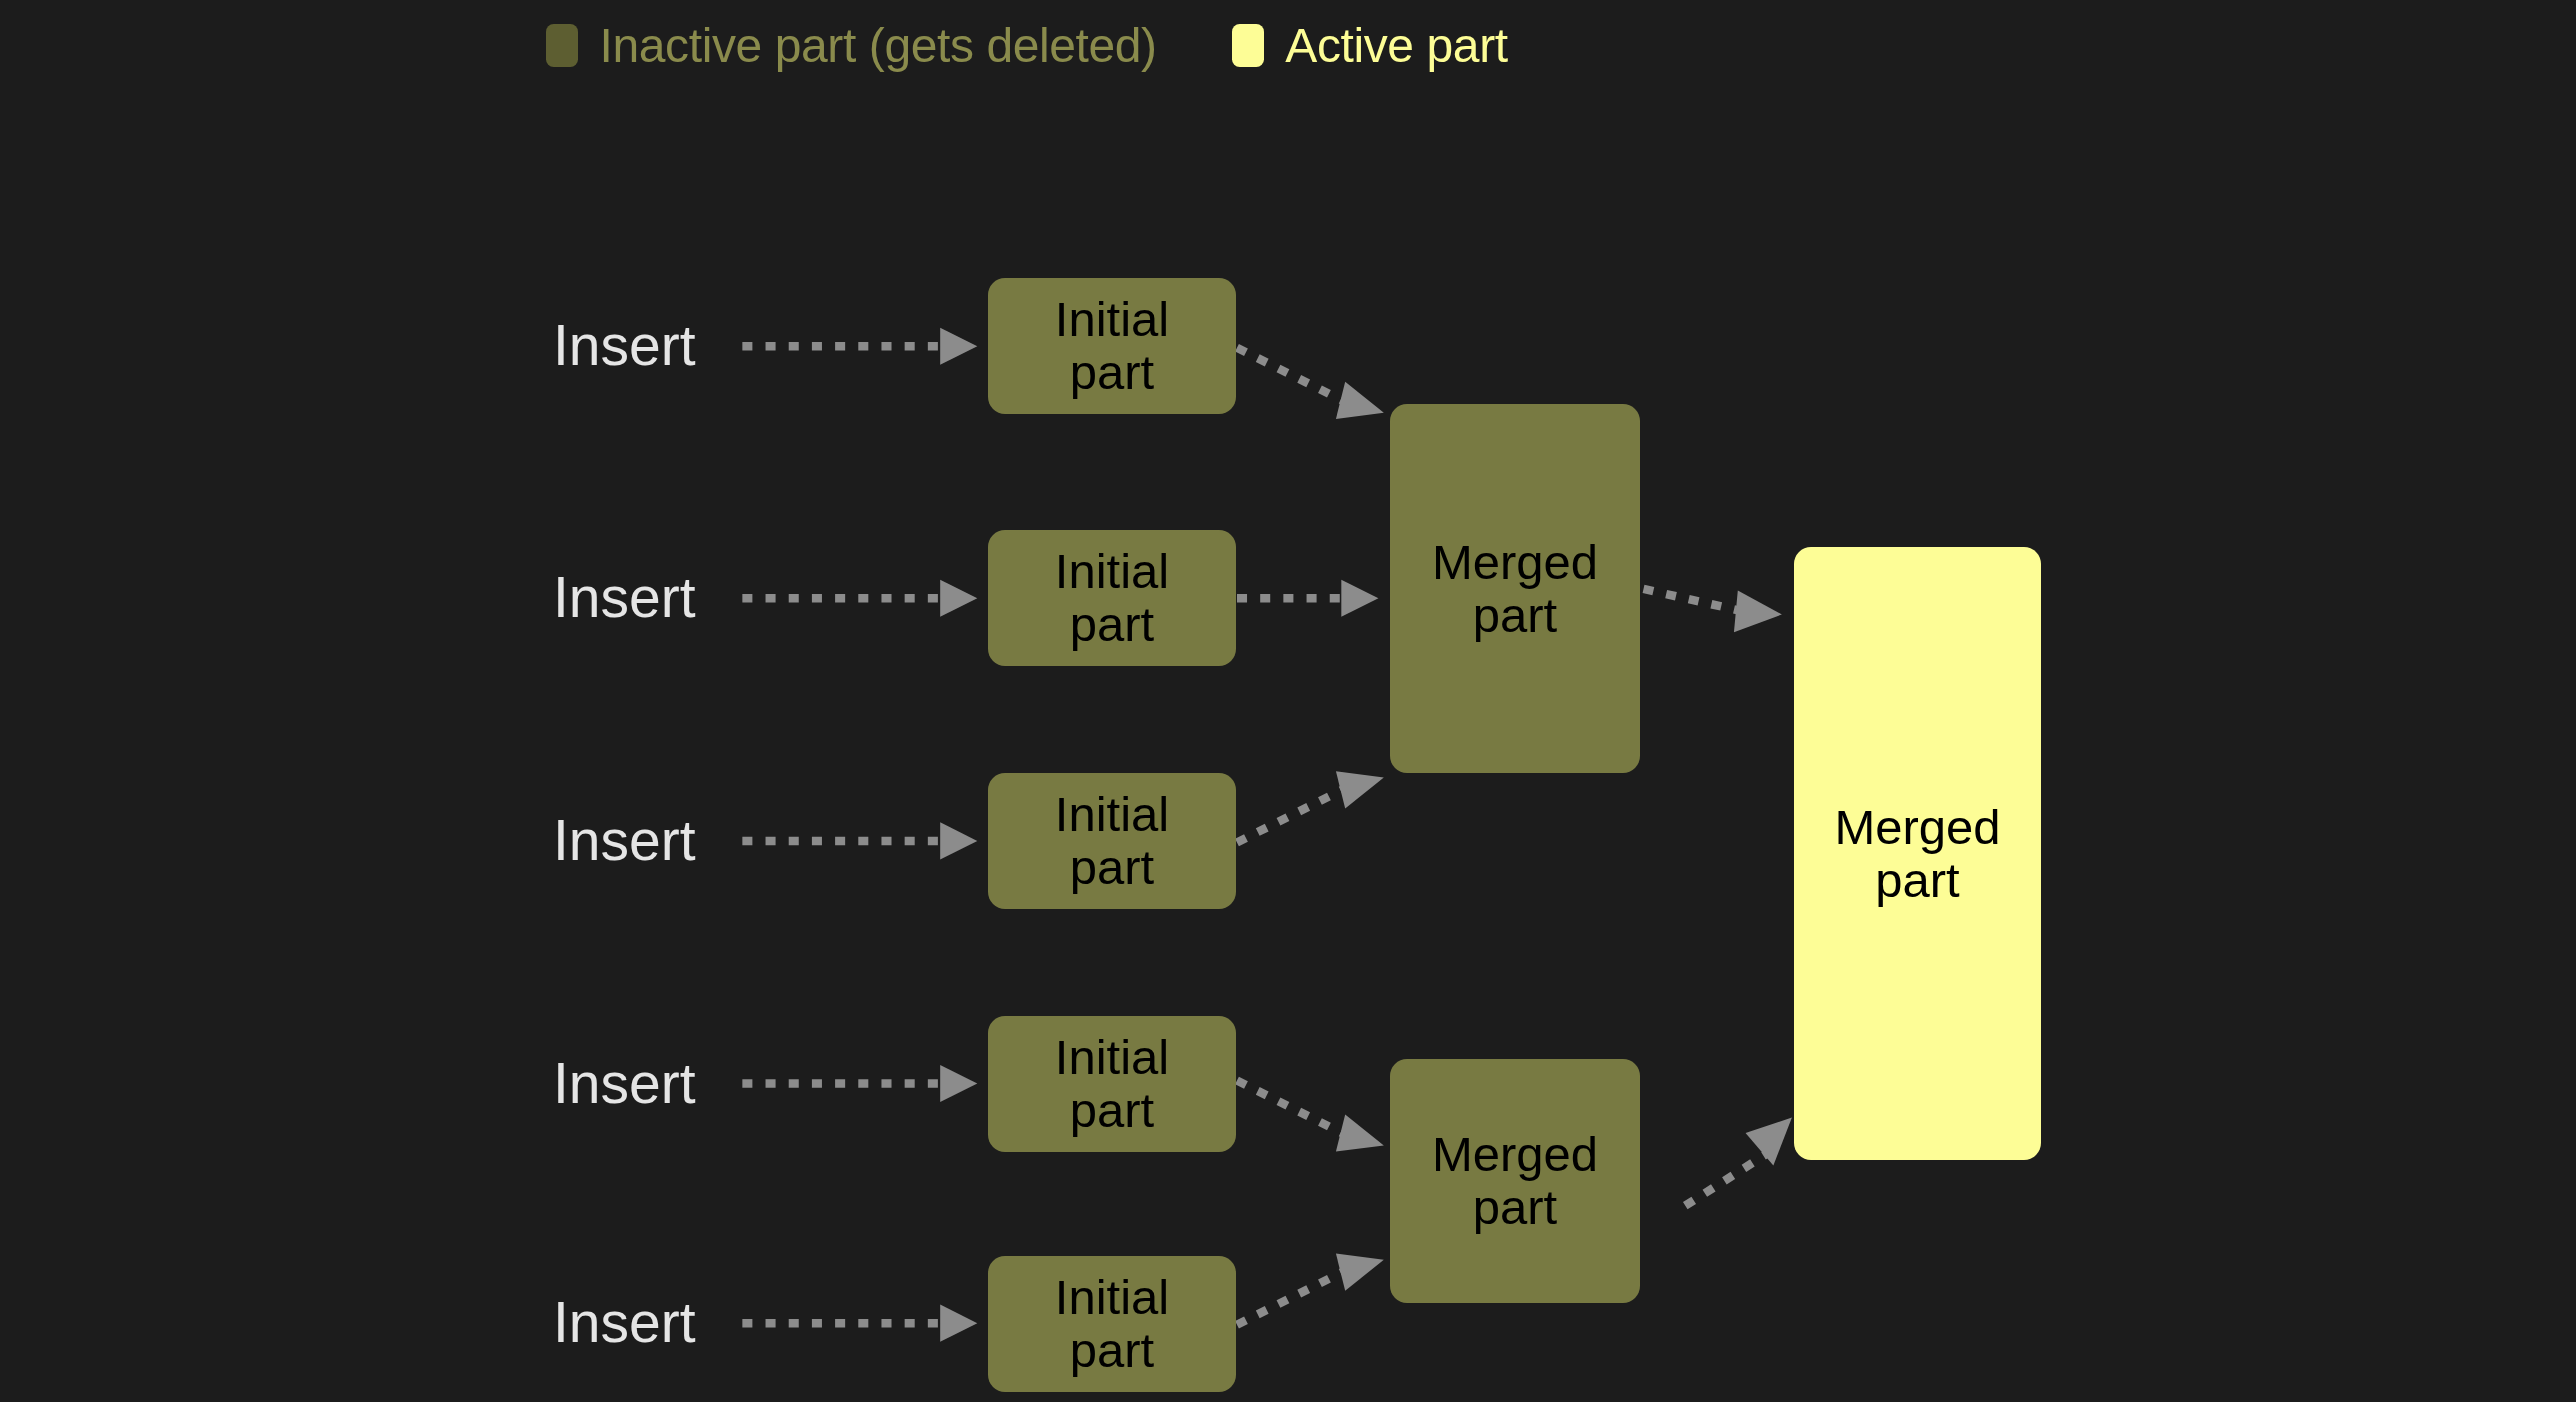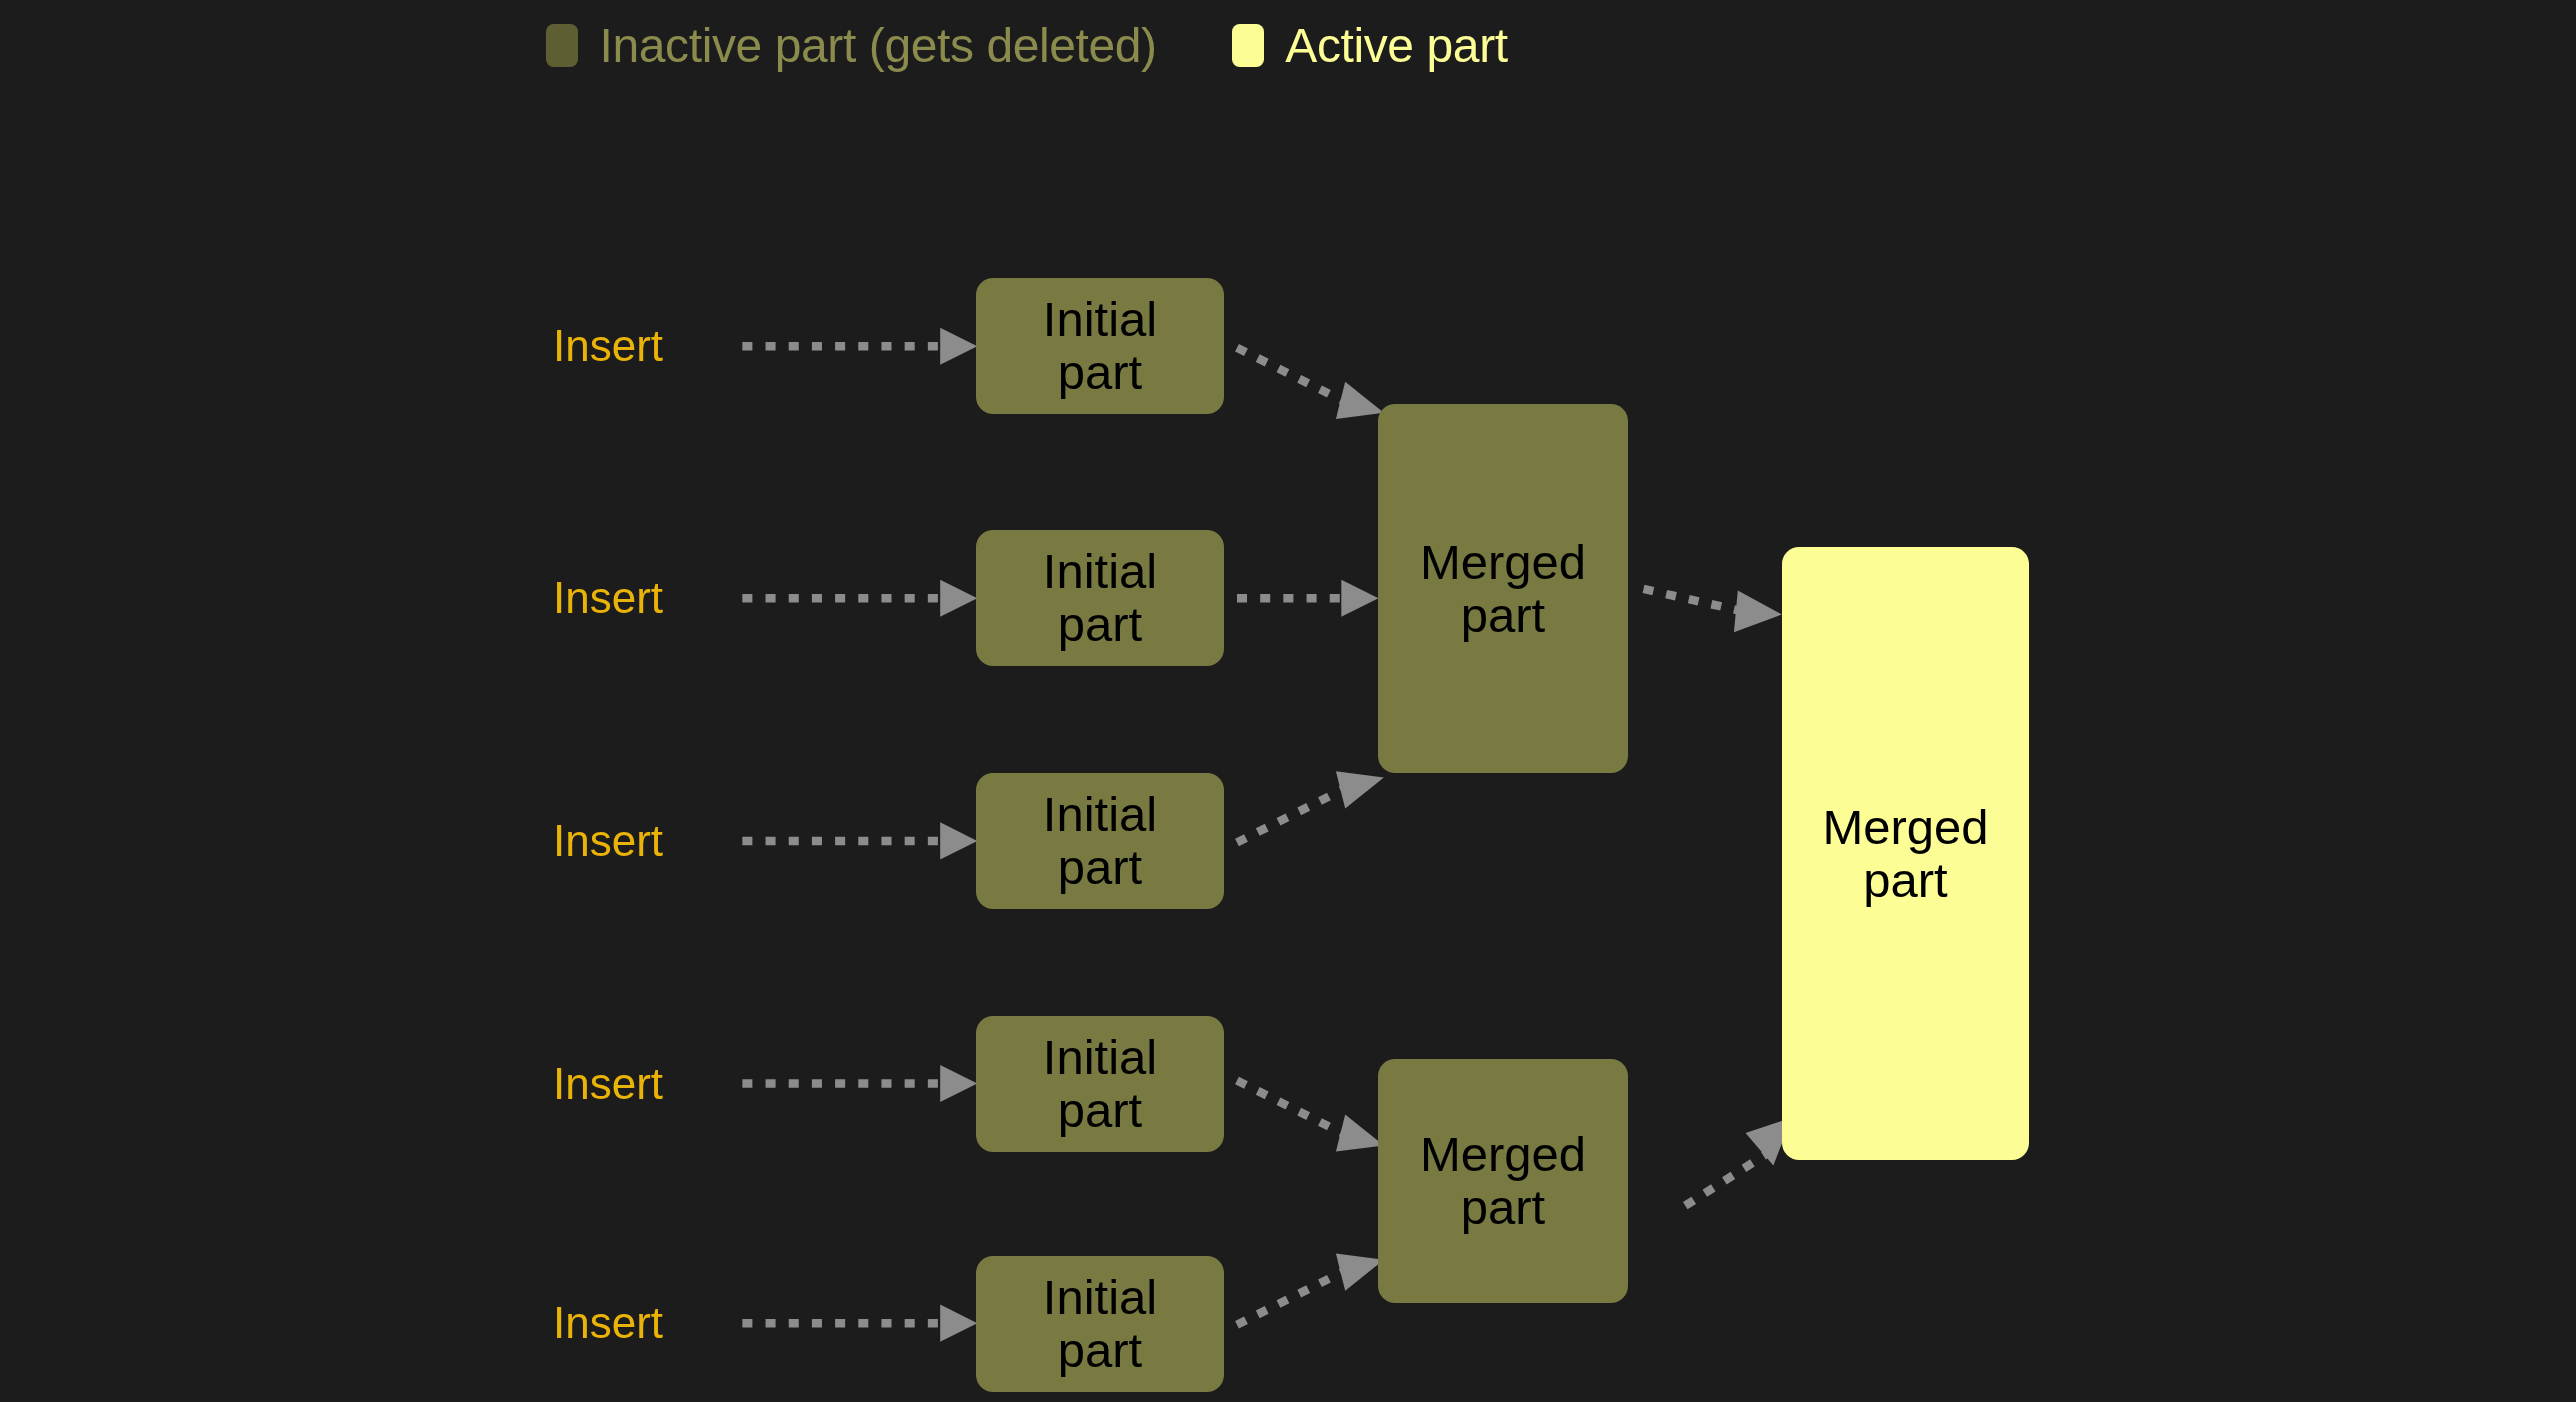--- a/index.html
+++ b/index.html
@@ -56,28 +56,29 @@
     border-radius: 17px;
     display: flex;
     align-items: center;
     justify-content: center;
     text-align: center;
     color: #000000;
     font-size: 49px;
     line-height: 1.08;
     box-sizing: border-box;
     padding: 3.1px;
+    margin-left: 12px;
   }
   .node.inactive { background: #787a42; }
   .node.active   { background: #fdfd96; }
 
   .insert-label {
     position: absolute;
-    color: #eab308;
-    font-size: 44px;
+    color: #e5e5e5;
+    font-size: 57px;
     line-height: 51px;
     white-space: nowrap;
   }
 
   
   #edges {
     position: absolute;
     top: 0;
     left: 0;
     width: 2576px;

